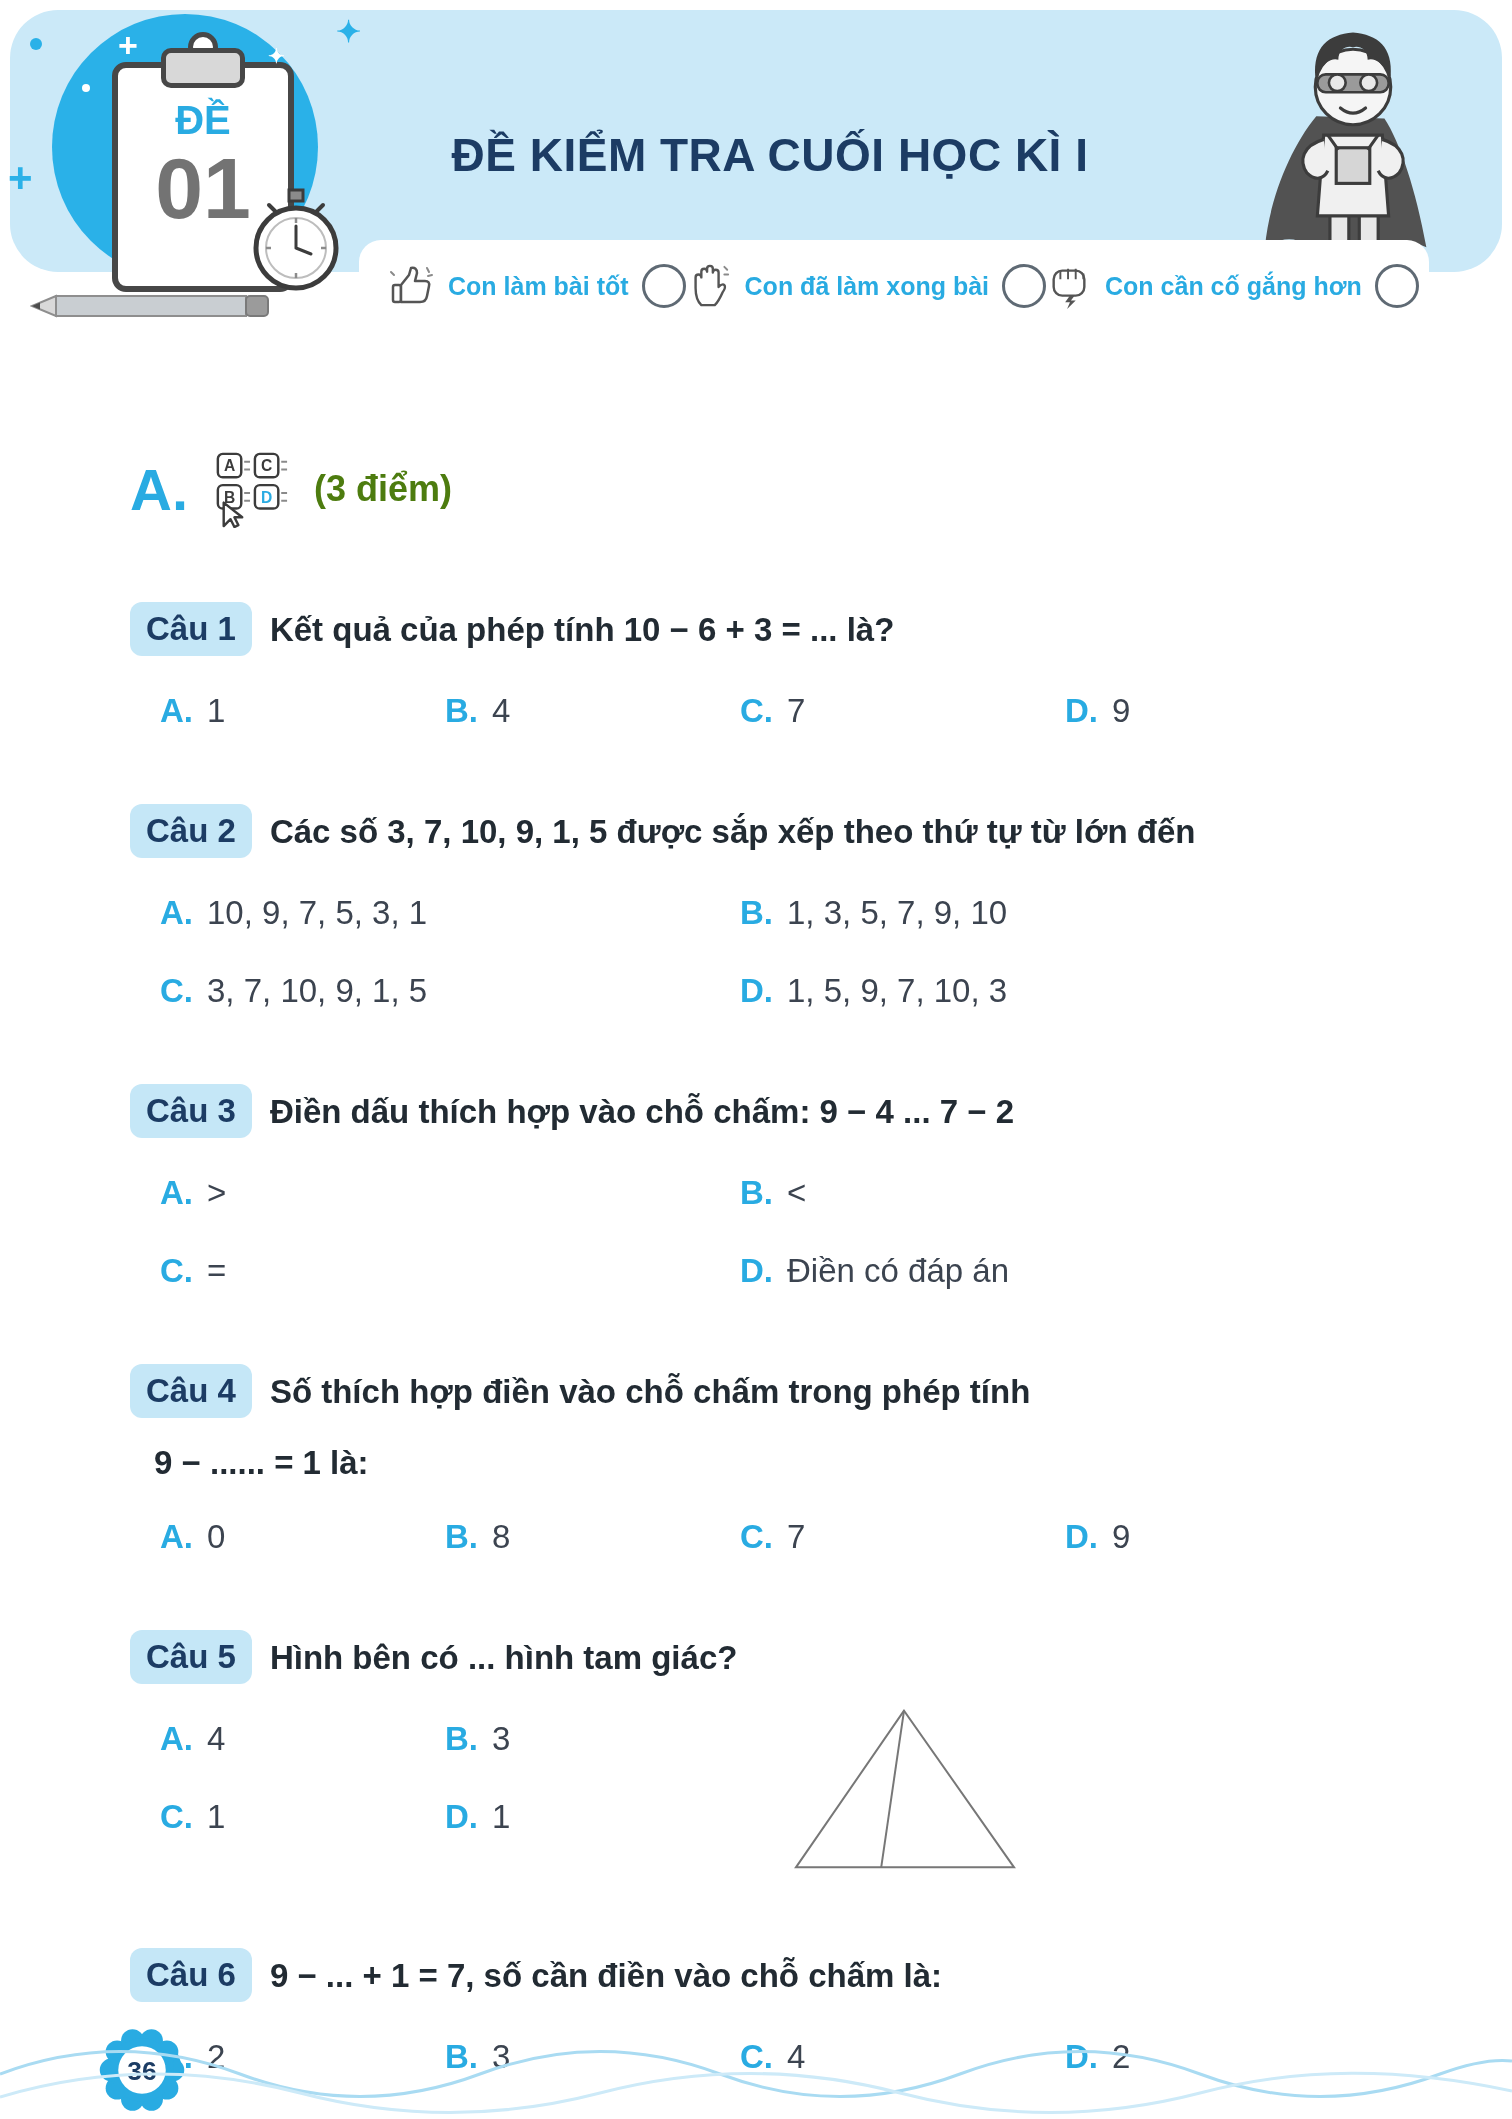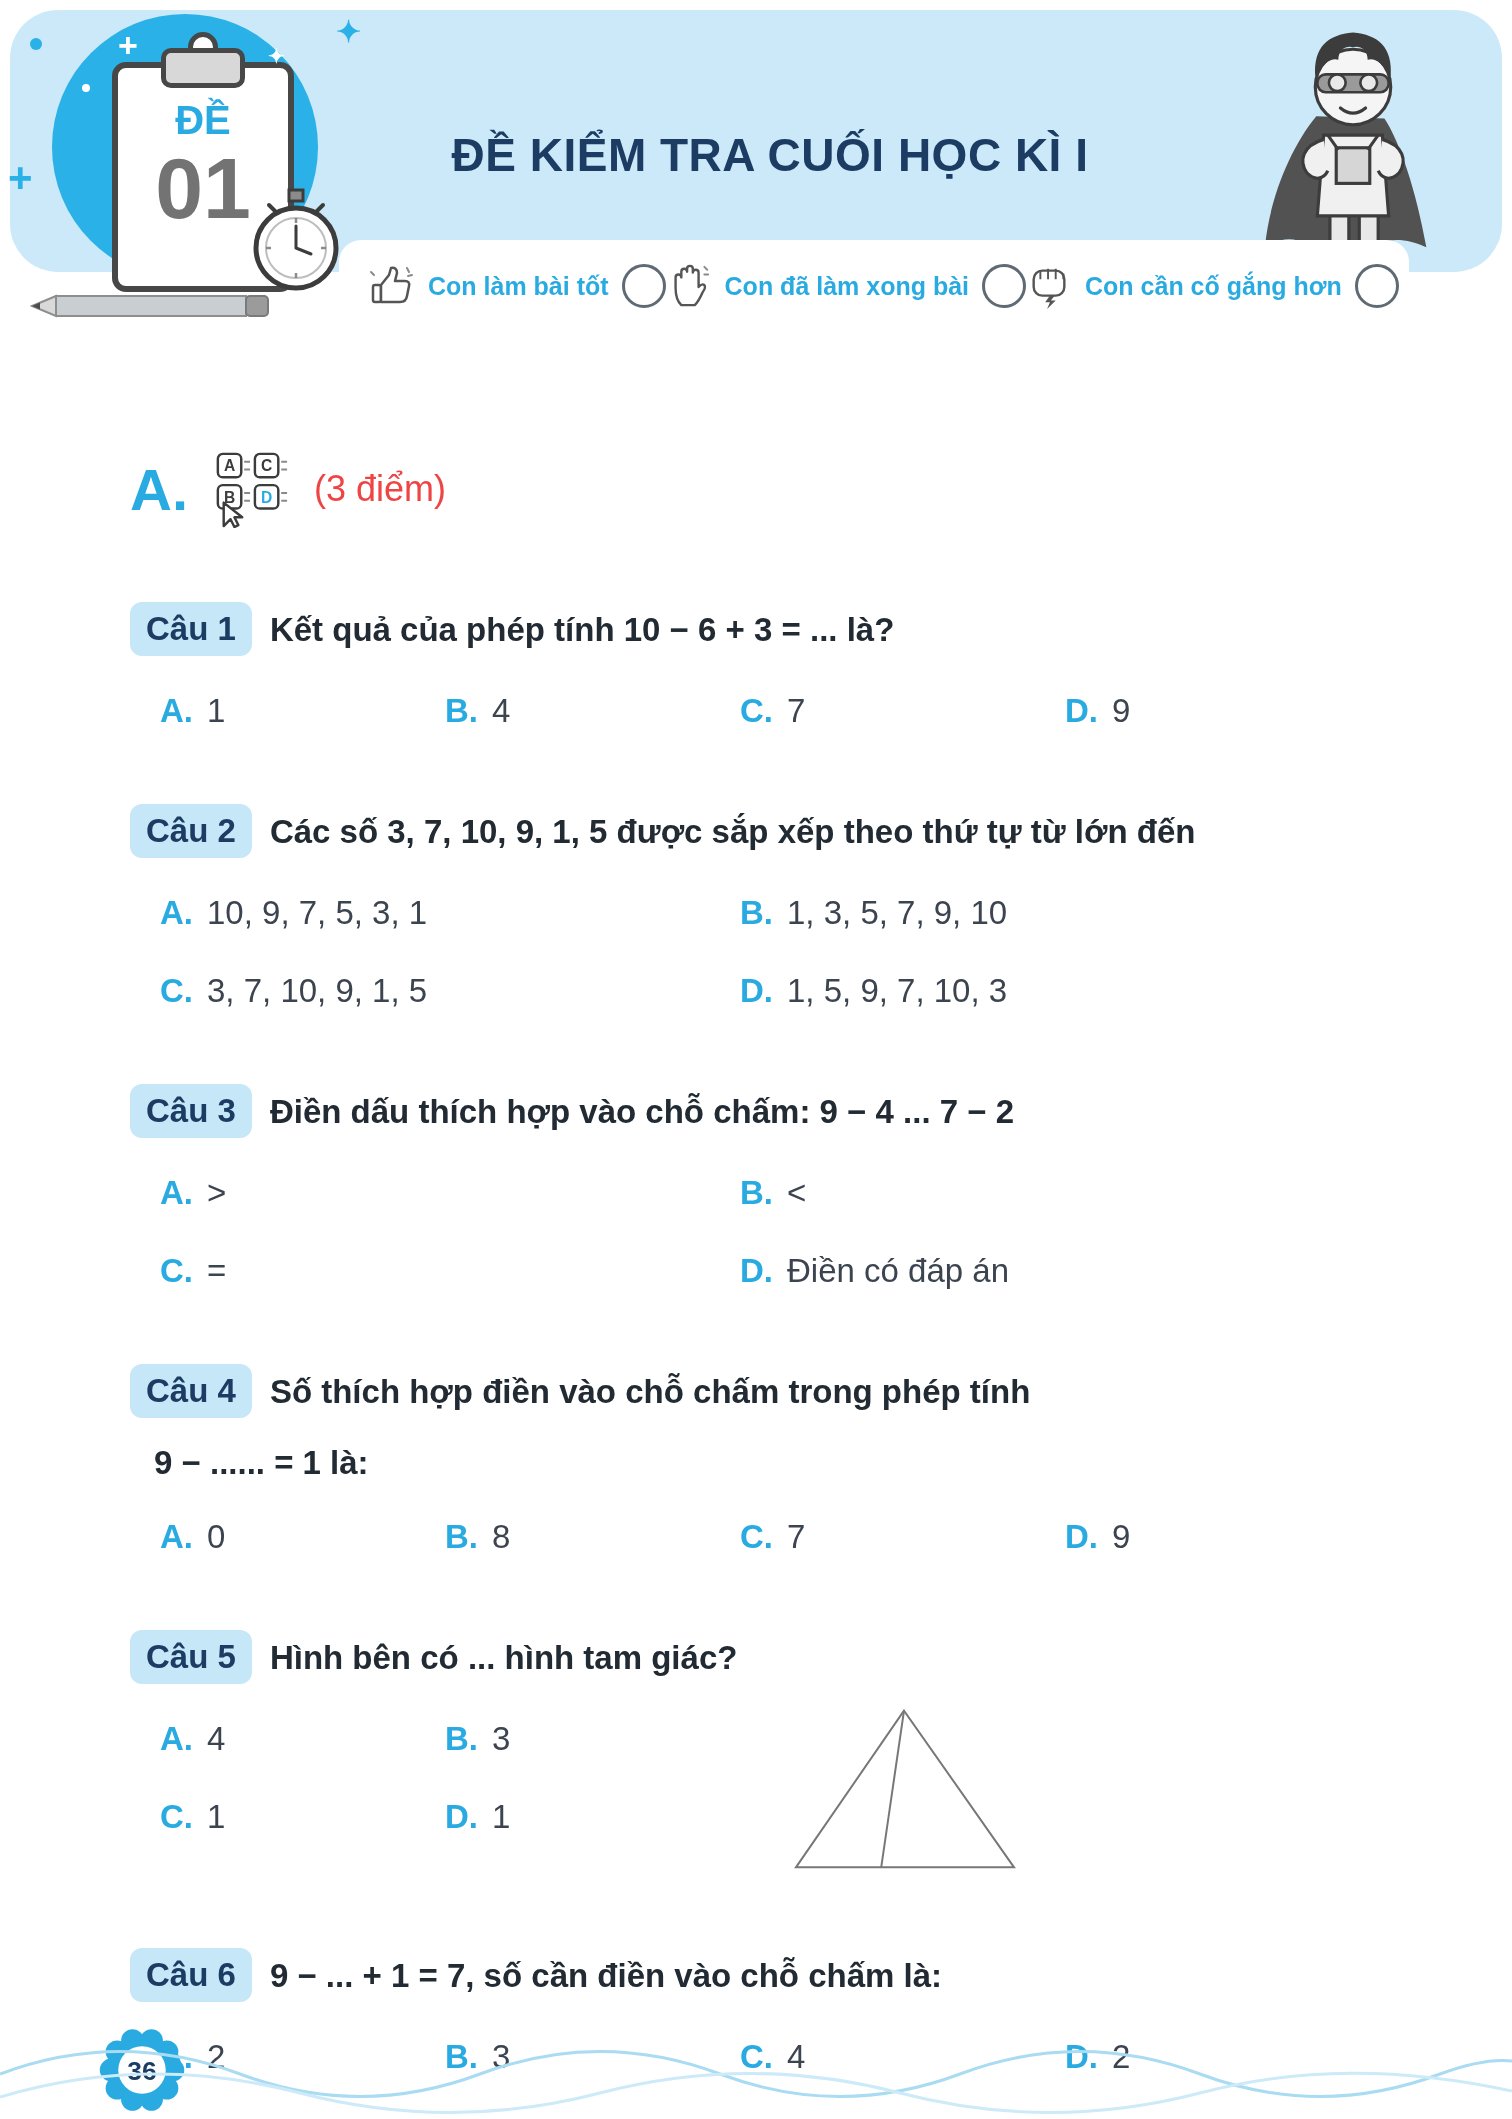--- a/index.html
+++ b/index.html
@@ -18,36 +18,36 @@
         background:#d8d8d8;border:5px solid #474747;border-radius:10px;}
   .clip-hole{position:absolute;left:50%;top:-36px;transform:translateX(-50%);width:20px;height:20px;
              background:#fff;border:5px solid #474747;border-radius:50%;}
   .clip-de{margin-top:30px;text-align:center;font-size:40px;font-weight:800;color:#29abe2;}
   .clip-num{text-align:center;font-size:86px;font-weight:800;color:#737373;line-height:1.05;}
   .stopwatch{position:absolute;left:250px;top:188px;}
   .pencil{position:absolute;left:30px;top:292px;}
   .title{position:absolute;left:380px;top:128px;width:780px;margin:0;text-align:center;
          font-size:46px;font-weight:800;color:#1c3c64;letter-spacing:.5px;}
   .hero{position:absolute;right:64px;top:22px;}
-  .rating-bar{position:absolute;left:339px;top:240px;width:1070px;height:92px;background:#fff;
+  .rating-bar{position:absolute;left:359px;top:240px;width:1070px;height:92px;background:#fff;
               border-radius:22px;display:flex;align-items:center;justify-content:space-between;
               padding:0 28px;box-sizing:border-box;}
   .rate-group{display:flex;align-items:center;gap:13px;}
   .rate-label{color:#29abe2;font-weight:700;font-size:25px;white-space:nowrap;}
   .rate-circle{width:38px;height:38px;border:3px solid #5f6a74;border-radius:50%;background:#fff;}
   .deco{position:absolute;font-weight:700;}
   .dot{position:absolute;border-radius:50%;}
 
   
   .content{padding:0 90px 0 130px;}
   .section-a{margin:98px 0 0 0;display:flex;align-items:center;gap:16px;}
   .a-letter{font-size:58px;font-weight:800;color:#29abe2;}
   .a-title{font-size:42px;font-weight:800;color:#1c3c64;letter-spacing:1px;}
   .a-icon{margin:0 8px;}
-  .a-points{font-size:36px;color:#ef4444;font-weight:400;}
+  .a-points{font-size:36px;color:#4d7c0f;font-weight:700;}
 
   .question{margin-top:74px;}
   .q-head{display:flex;align-items:flex-start;gap:18px;font-size:33px;}
   .q-pill{background:#c5e7f7;border-radius:12px;padding:8px 16px;font-weight:800;color:#1c3c64;
           white-space:nowrap;}
   .q-text{font-weight:700;color:#222b33;padding-top:9px;white-space:nowrap;}
   .q-line2{margin:26px 0 0 24px;font-size:33px;font-weight:700;color:#222b33;}
   .opts{margin-top:36px;padding-left:30px;display:grid;row-gap:40px;font-size:33px;}
   .opts-4{grid-template-columns:285px 295px 325px auto;}
   .opts-2{grid-template-columns:580px auto;}

